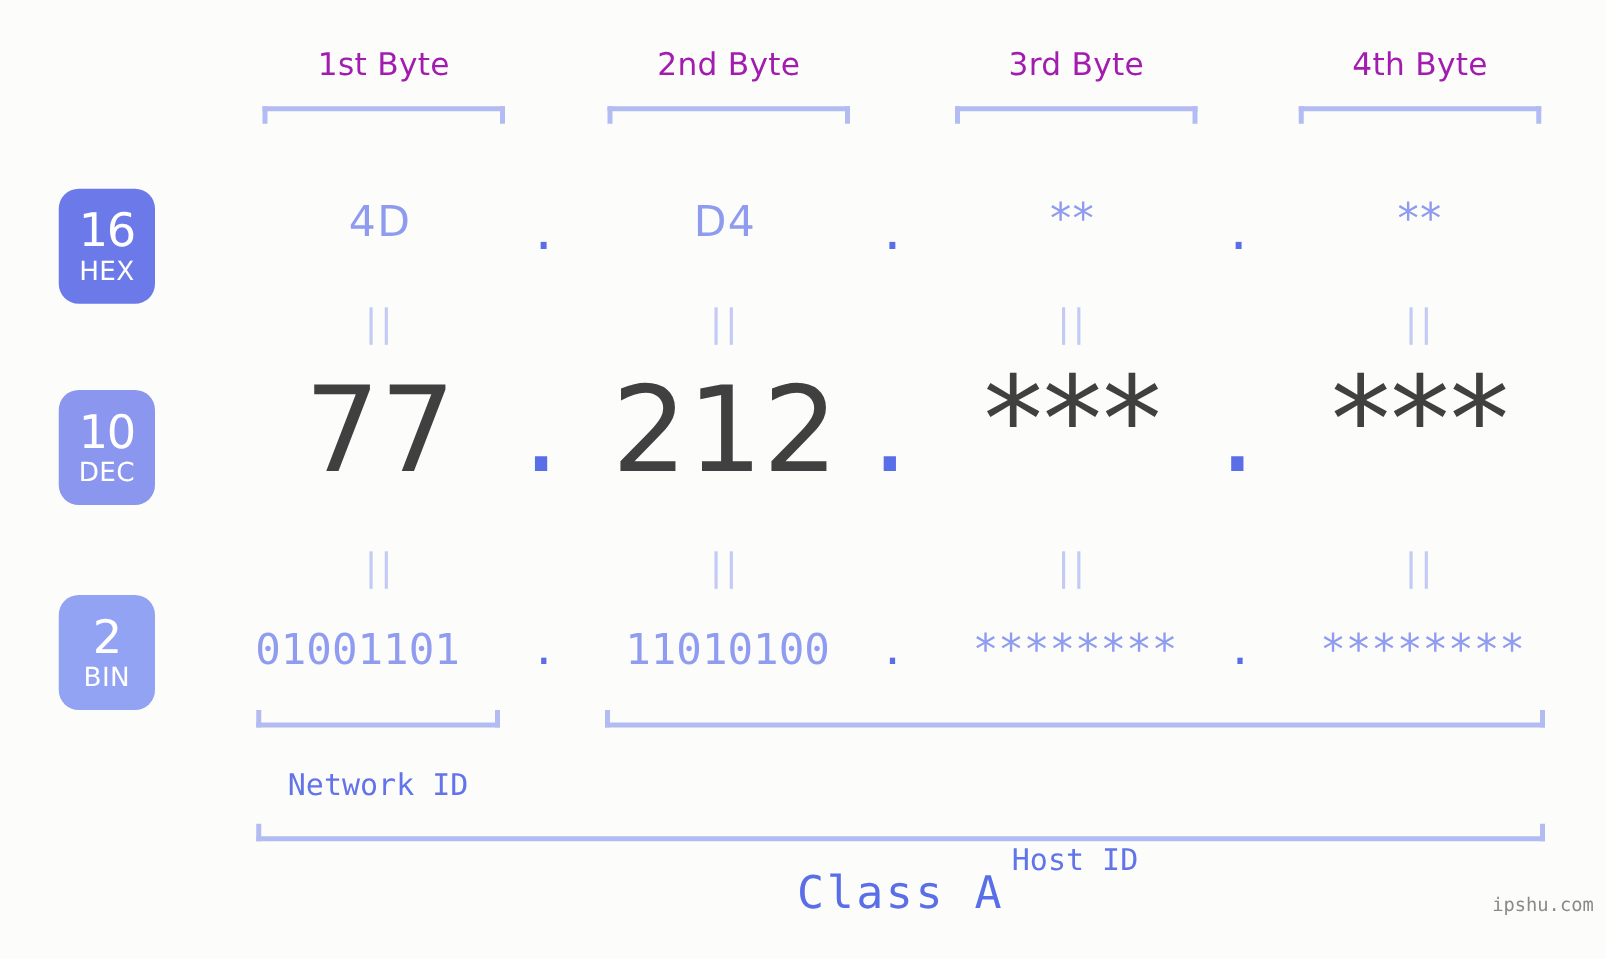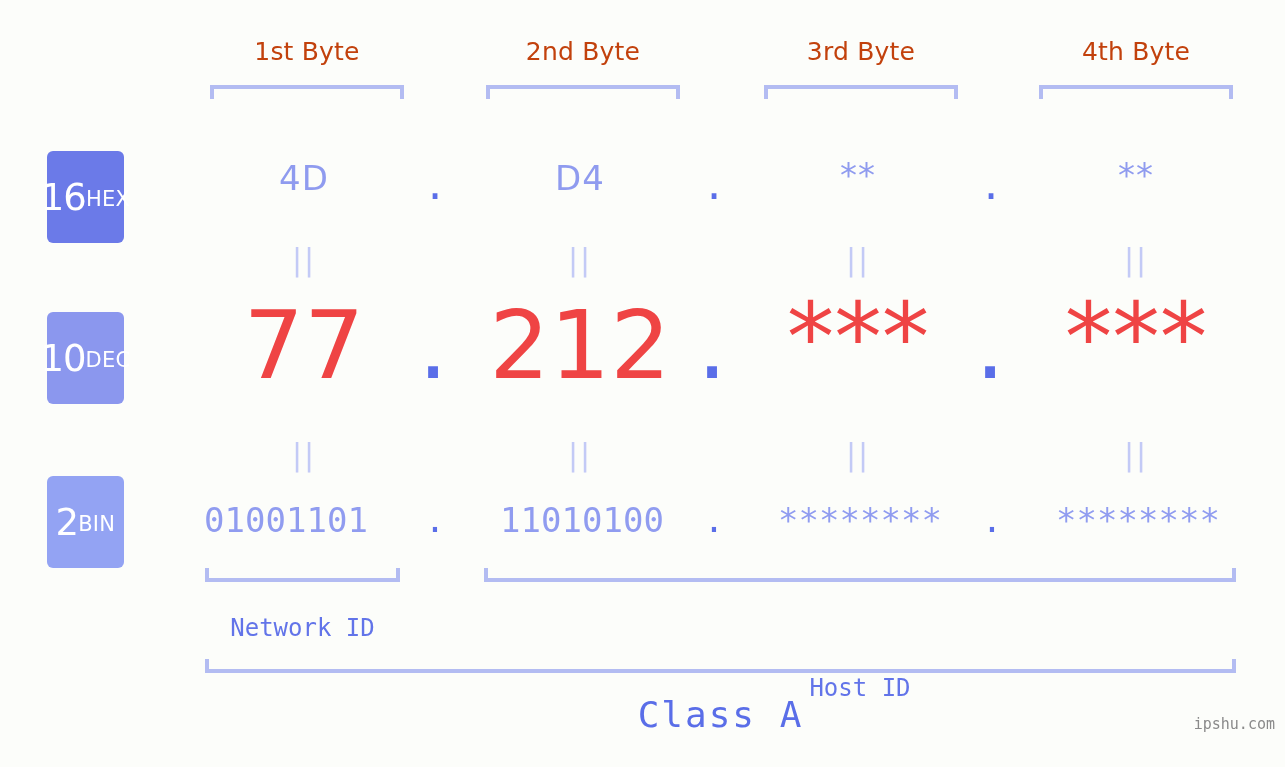--- a/index.html
+++ b/index.html
@@ -17,21 +17,21 @@
     position: relative;
     width: 1285px;
     height: 767px;
   }
   .abs { position: absolute; }
 
   
   .byte-label {
     font-family: "DejaVu Sans", sans-serif;
     font-size: 25px;
-    color: #c2410c;
+    color: #a21caf;
     text-align: center;
     letter-spacing: 0.2px;
     white-space: nowrap;
   }
 
   
   .bracket-top {
     border-top: 4px solid #b3bcf2;
     border-left: 4px solid #b3bcf2;
     border-right: 4px solid #b3bcf2;
@@ -43,23 +43,23 @@
     border-left: 4px solid #b3bcf2;
     border-right: 4px solid #b3bcf2;
     height: 14px;
     box-sizing: border-box;
   }
 
   
   .badge {
     width: 77px;
     height: 92px;
-    border-radius: 6px;
+    border-radius: 16px;
     display: flex;
-    flex-direction: row;
+    flex-direction: column;
     align-items: center;
     justify-content: center;
     color: #ffffff;
     font-family: "DejaVu Sans", sans-serif;
     line-height: 1;
   }
   .badge .num {
     font-size: 37px;
     font-weight: 400;
     letter-spacing: -1px;
@@ -87,21 +87,21 @@
     font-family: "DejaVu Sans", sans-serif;
     font-size: 46px;
     color: #5a6ee8;
     text-align: center;
     line-height: 1;
   }
 
   .row-dec .val {
     font-family: "DejaVu Sans", sans-serif;
     font-size: 95px;
-    color: #ef4444;
+    color: #404040;
     text-align: center;
     white-space: nowrap;
     line-height: 1;
   }
   .row-dec .dot {
     font-family: "DejaVu Sans", sans-serif;
     font-size: 95px;
     color: #5a6ee8;
     text-align: center;
     line-height: 1;

